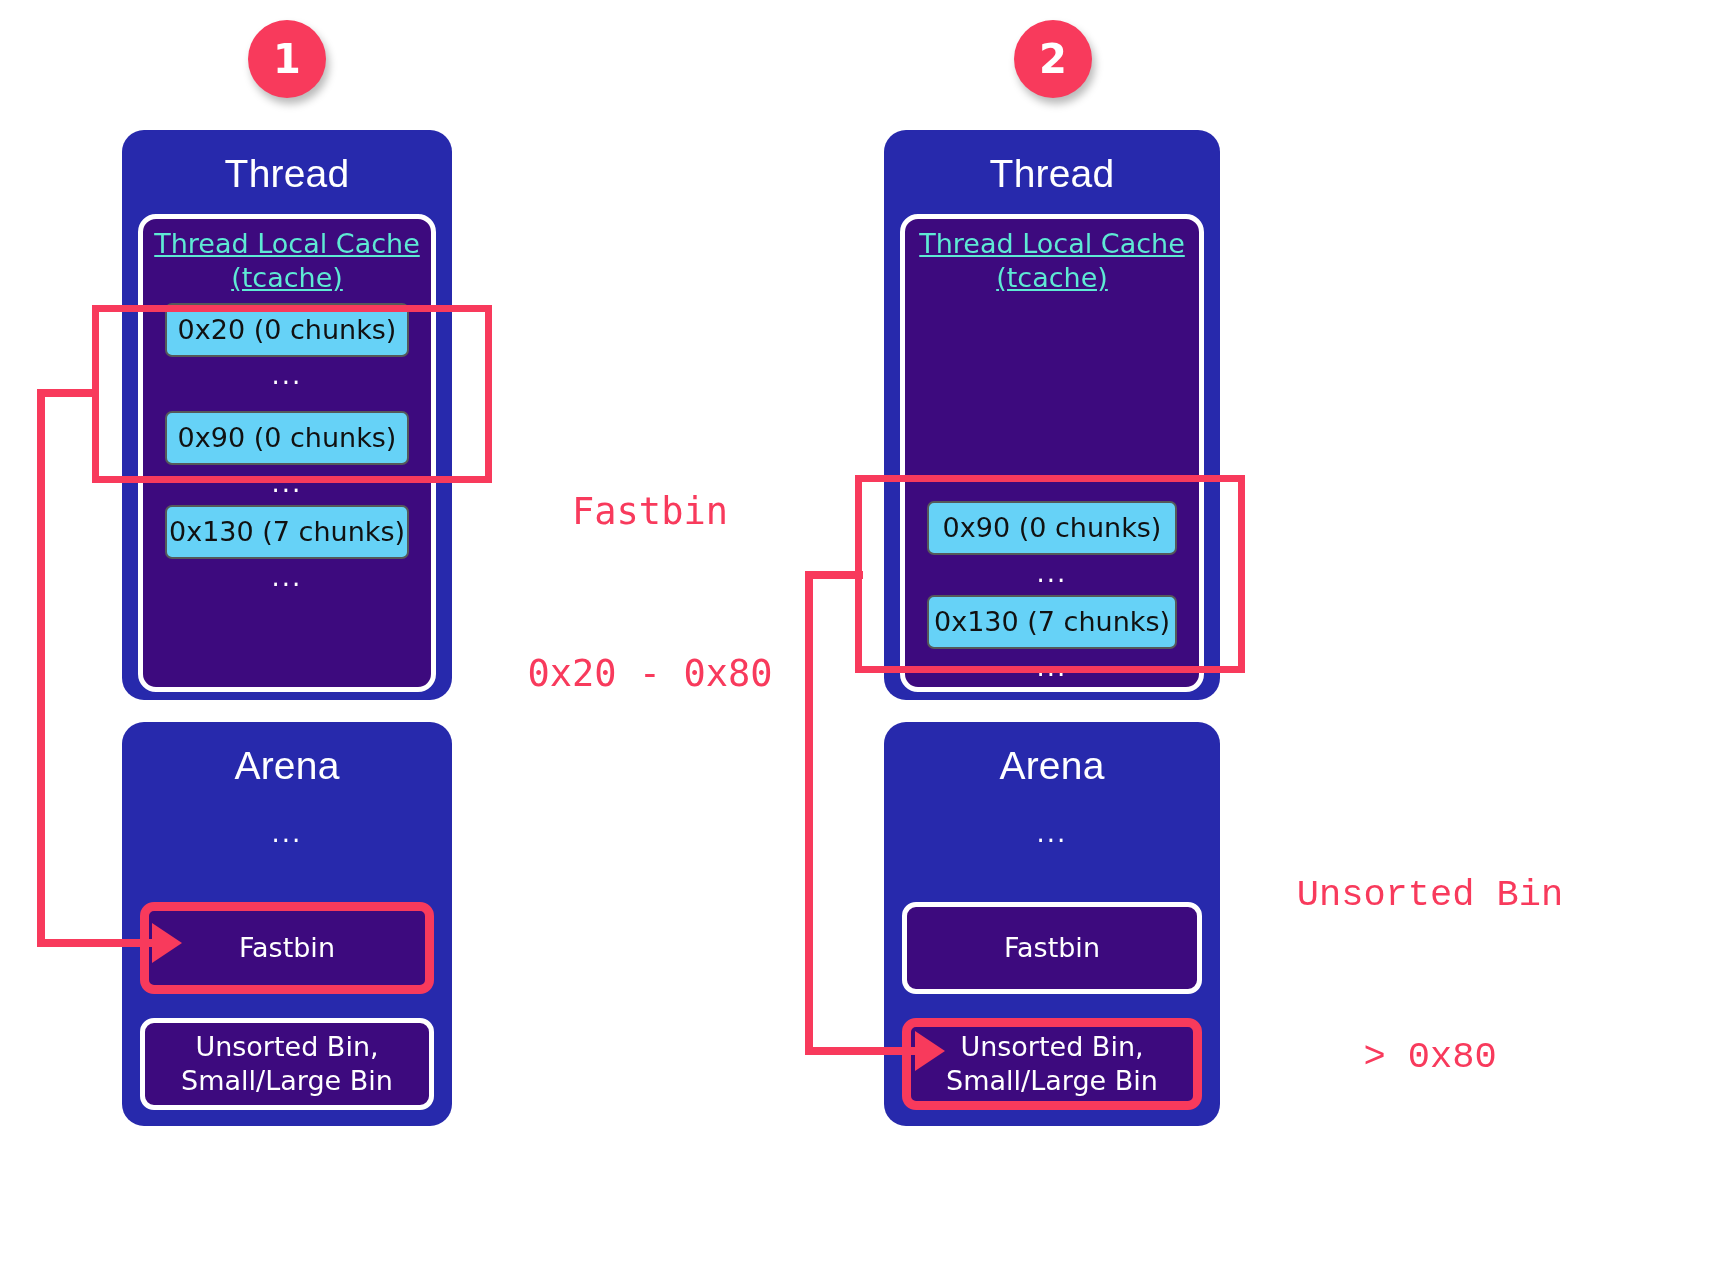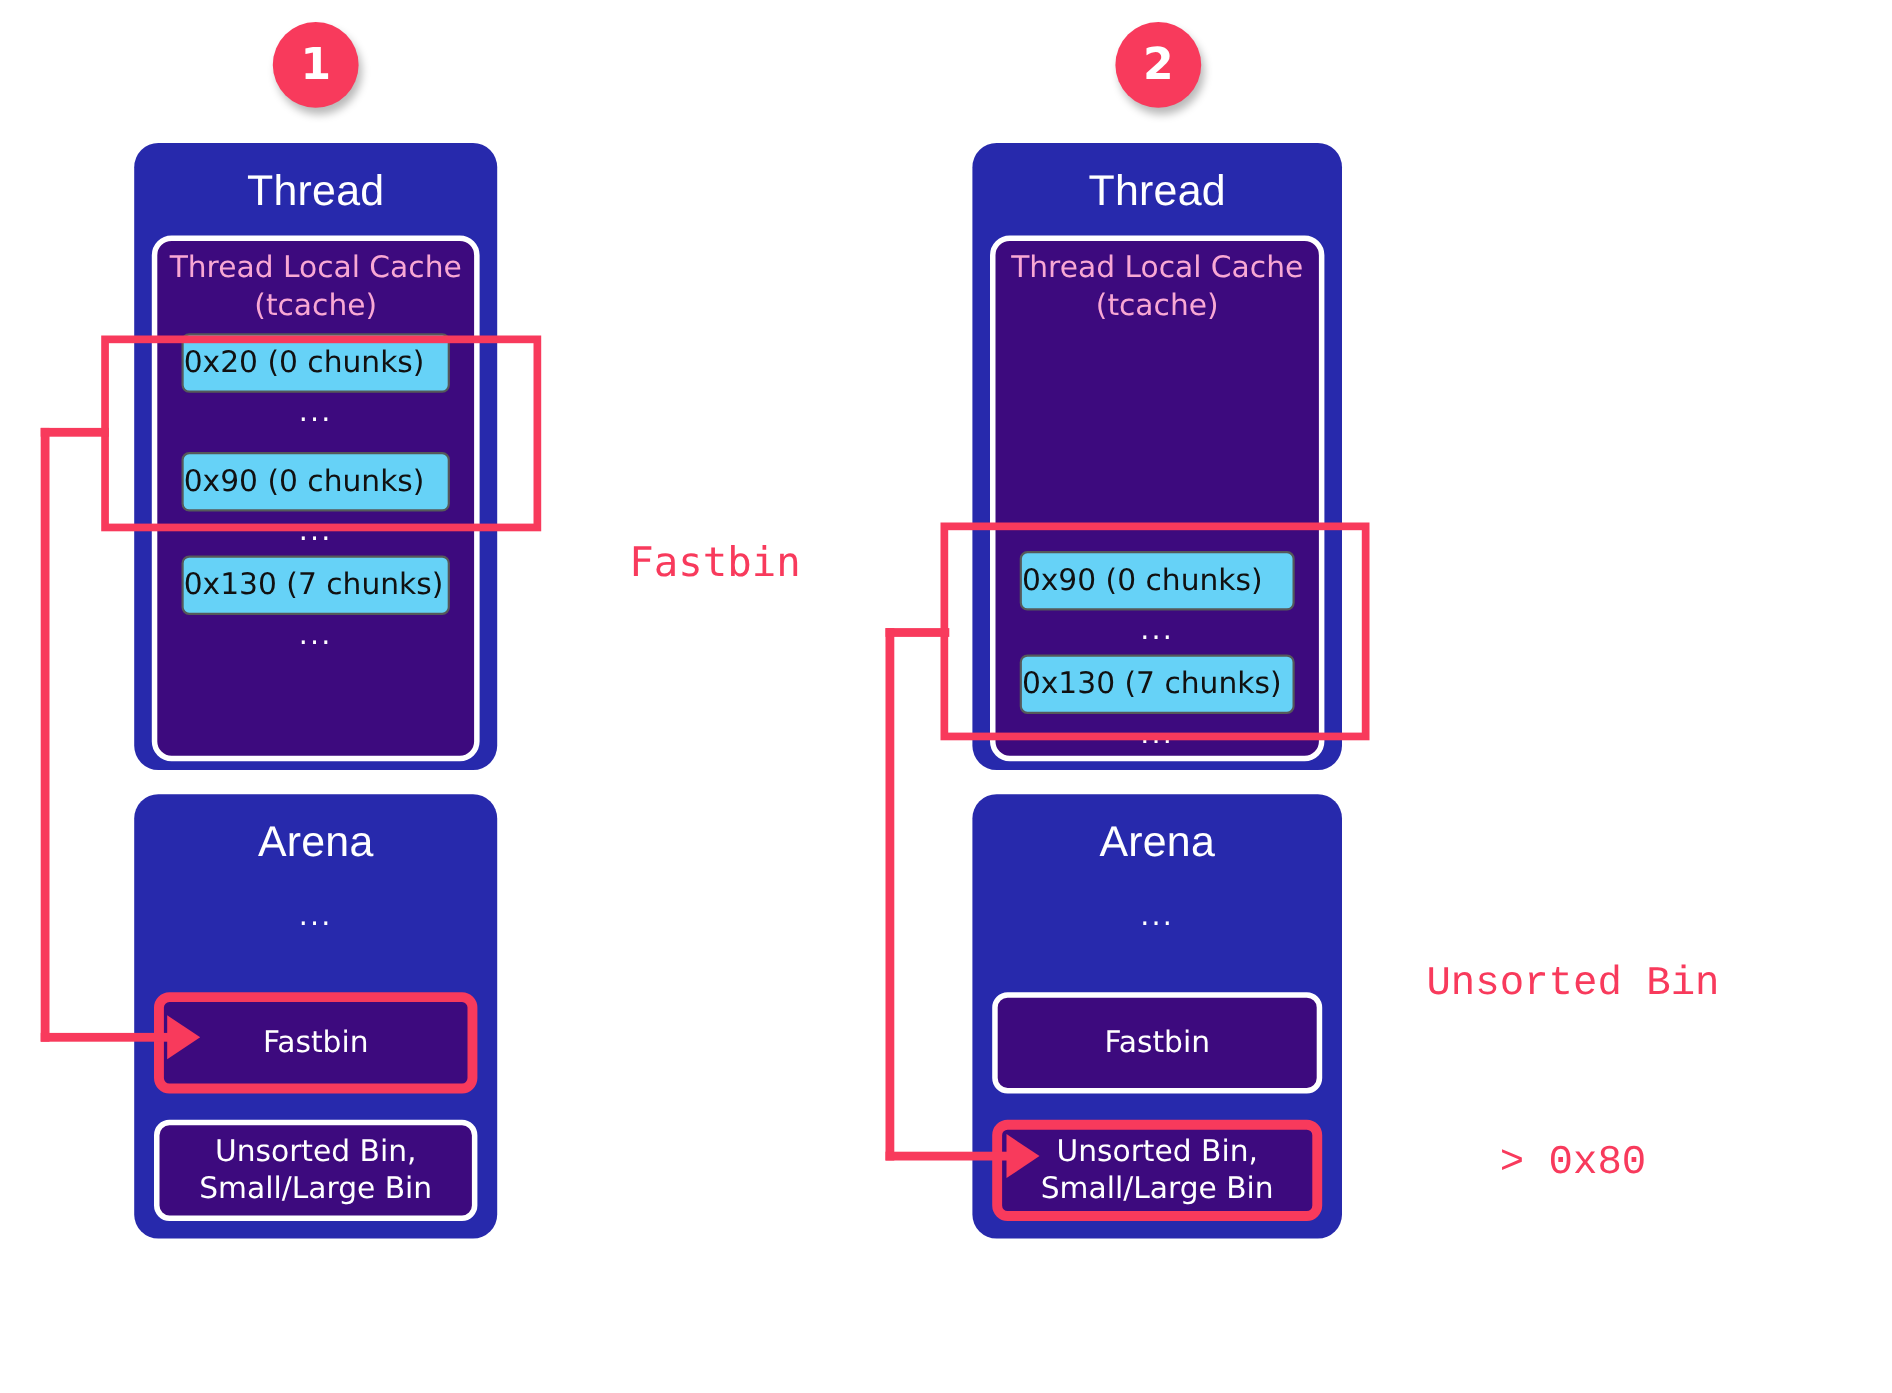--- a/index.html
+++ b/index.html
@@ -42,35 +42,37 @@
   
   .tcache {
     position: absolute;
     left: 16px; right: 16px;
     background: #3d0a7e;
     border: 5px solid #ffffff;
     border-radius: 18px;
     overflow: hidden;
   }
   .tcache-title {
-    color: #f9a8d4;
+    color: #5eead4;
     font-size: 27px;
     line-height: 34px;
     text-align: center;
     padding: 8px 4px 0 4px;
+    text-decoration: underline;
   }
 
   
   .bins { padding: 8px 22px 0 22px; }
   .bin {
     background: #66d2f7;
     border: 2px solid #55595a;
     border-radius: 7px;
     color: #111111;
     font-size: 27px;
+    text-align: center;
     height: 54px;
     line-height: 50px;
     margin-bottom: 0;
   }
   .ell {
     color: #ffffff;
     font-size: 26px;
     text-align: center;
     height: 40px;
     line-height: 36px;
@@ -172,20 +174,21 @@
 
   <div class="hl-rect" style="left:92px; top:305px; width:400px; height:178px;"></div>
 
   <div class="conn" style="left:37px;  top:389px; width:62px;  height:8px;"></div>
   <div class="conn" style="left:37px;  top:389px; width:8px;   height:558px;"></div>
   <div class="conn" style="left:37px;  top:939px; width:130px; height:8px;"></div>
   <div class="arrowhead" style="left:152px; top:923px;"></div>
 
   <div class="caption" style="left:505px; top:377px; width:290px;">
     <div>Fastbin</div>
+    <div>0x20 - 0x80</div>
   </div>
 
   <div class="step-badge" style="left:1014px; top:20px;">
     <span>2</span>
   </div>
 
   <div class="card" style="left:884px; top:130px; width:336px; height:570px;">
     <div class="card-title">Thread</div>
 
     <div class="tcache" style="top:84px; height:478px;">

